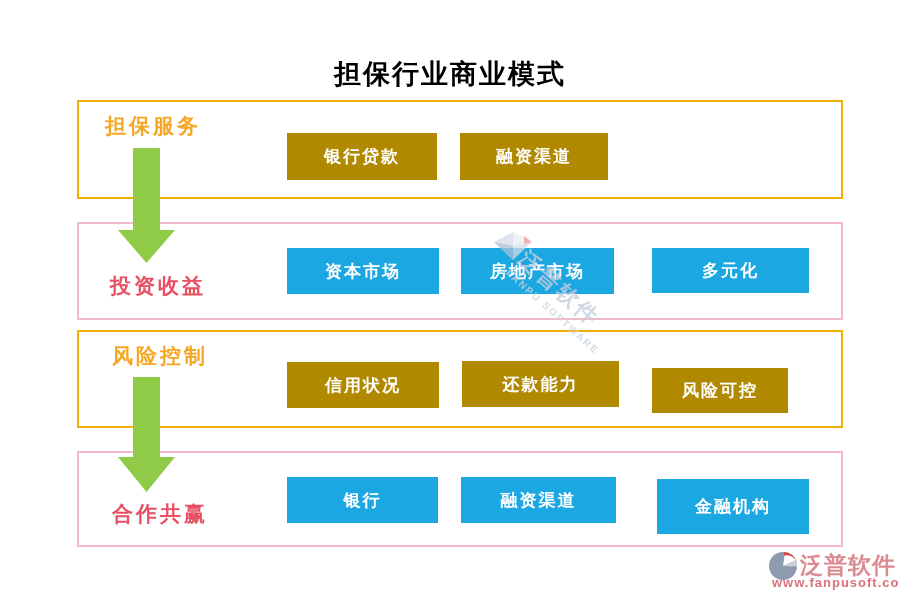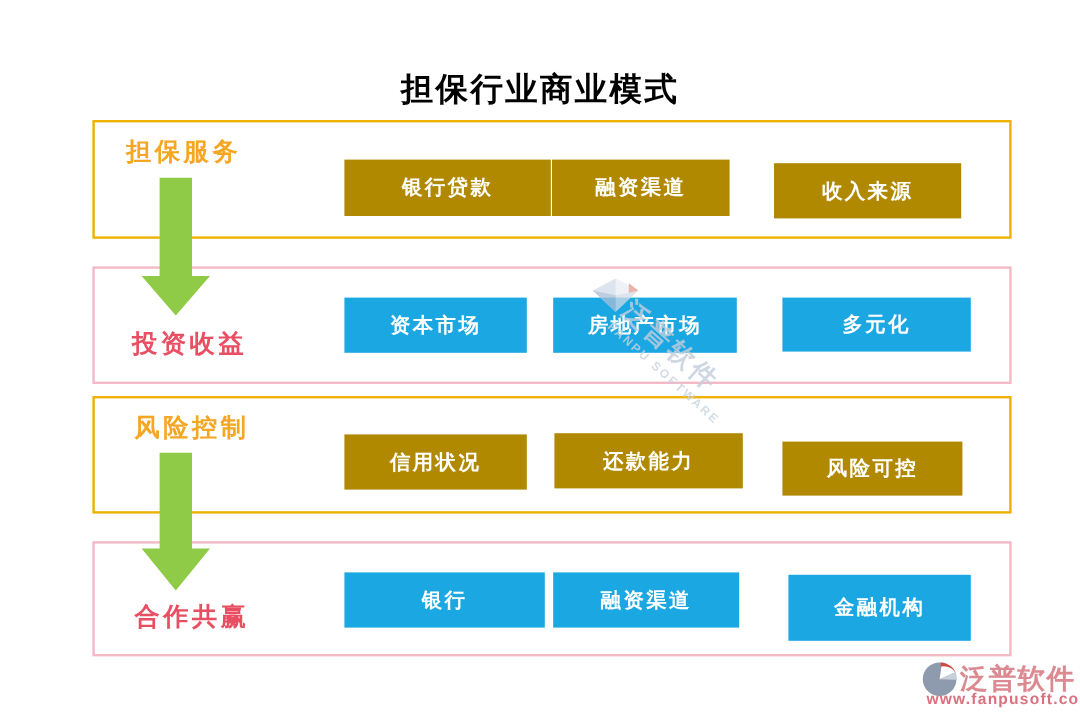--- a/index.html
+++ b/index.html
@@ -50,42 +50,41 @@
 </style>
 </head>
 <body>
 
 <div class="canvas">
 
   <div class="title">担保行业商业模式</div>
 
   <div class="row gold" style="top:100px;height:99px;padding-left:12px;">
     <span class="stage-label orange" style="left:26px;top:10px;">担保服务</span>
-    <div class="btn gold" style="left:208px;top:31px;width:172px;height:47px;">银行贷款</div>
+    <div class="btn gold" style="left:208px;top:31px;width:150px;height:47px;">银行贷款</div>
     <div class="btn gold" style="left:381px;top:31px;width:148px;height:47px;">融资渠道</div>
-    <div class="btn gold" style="left:566px;top:34px;width:156px;height:46px;">收入来源</div>
   </div>
 
   <div class="row pink" style="top:222px;height:98px;padding-left:16px;">
     <span class="stage-label red" style="left:31px;top:48px;">投资收益</span>
     <div class="btn blue" style="left:208px;top:24px;width:152px;height:46px;">资本市场</div>
     <div class="btn blue" style="left:382px;top:24px;width:153px;height:46px;font-family:Liberation Serif, serif;">房地产市场</div>
     <div class="btn blue" style="left:573px;top:24px;width:157px;height:45px;">多元化</div>
   </div>
 
   <div class="row gold" style="top:330px;height:98px;">
     <span class="stage-label orange" style="left:33px;top:10px;">风险控制</span>
     <div class="btn gold" style="left:383px;top:29px;width:157px;height:46px;">还款能力</div>
     <div class="btn gold" style="left:208px;top:30px;width:152px;height:46px;">信用状况</div>
-    <div class="btn gold" style="left:573px;top:36px;width:150px;height:45px;text-align:center;">风险可控</div>
+    <div class="btn gold" style="left:573px;top:36px;width:136px;height:45px;text-align:center;">风险可控</div>
   </div>
 
   <div class="row pink" style="top:451px;height:96px;">
     <span class="stage-label red" style="left:33px;top:47px;">合作共赢</span>
-    <div class="btn blue" style="left:208px;top:24px;width:167px;height:46px;">银行</div>
+    <div class="btn blue" style="left:208px;top:24px;width:151px;height:46px;">银行</div>
     <div class="btn blue" style="left:382px;top:24px;width:155px;height:46px;">融资渠道</div>
     <div class="btn blue" style="left:578px;top:26px;width:152px;height:55px;">金融机构</div>
   </div>
 
   <svg class="arrow" style="top:148px;" viewBox="0 0 57 115">
     <polygon points="15,0 42,0 42,82 57,82 28.5,115 0,82 15,82" fill="#8FCB47"></polygon>
   </svg>
   <svg class="arrow" style="top:377px;" viewBox="0 0 57 115">
     <polygon points="15,0 42,0 42,80 57,80 28.5,115 0,80 15,80" fill="#8FCB47"></polygon>
   </svg>

